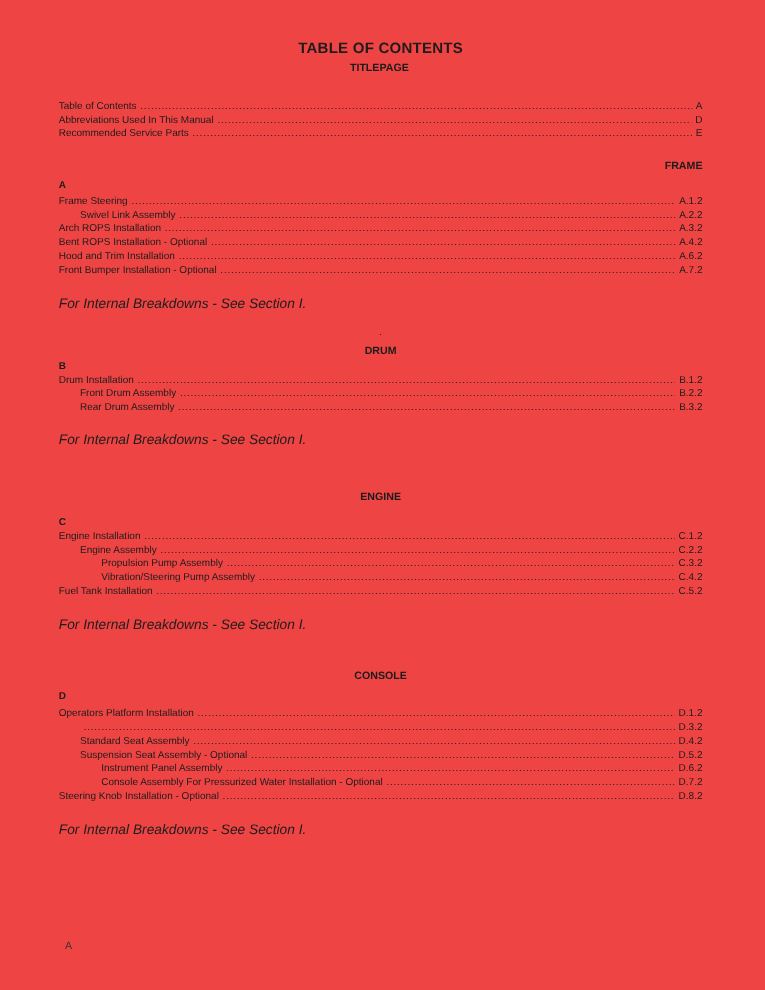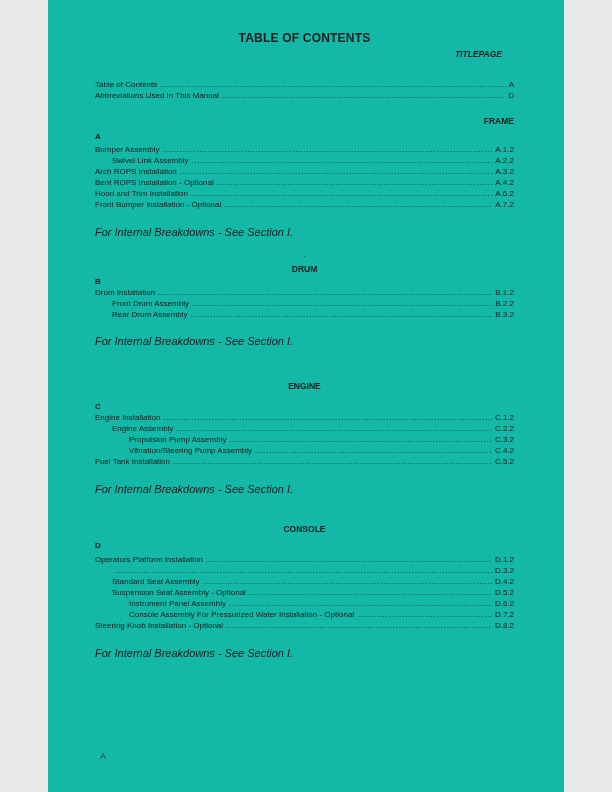--- a/index.html
+++ b/index.html
@@ -1,48 +1,47 @@
 <!DOCTYPE html>
 <html><head>
 <meta charset="utf-8">
 <style>
   * { margin: 0; padding: 0; box-sizing: border-box; }
   html, body { background: #e8e8e8; }
   body { font-family: "Liberation Sans", sans-serif; }
 
   .page {
     position: relative;
-    width: 516px;
+    width: 612px;
     height: 792px;
     margin: 0 auto;
-    background: #14b8a6;
+    background: #ef4444;
     color: #1c1c1c;
     padding: 31px 50px 0 47px;
     overflow: hidden;
   }
 
   .doc-title,
   .doc-subtitle {
     text-align: center;
     font-size: 12px;
     font-weight: bold;
     line-height: 14px;
     letter-spacing: 0.2px;
   }
 
   .col-headers {
     display: flex;
-    justify-content: flex-end;
+    justify-content: center;
     margin-top: 4px;
     padding-left: 10px;
     padding-right: 12px;
     font-size: 8.5px;
     font-weight: bold;
     line-height: 11px;
-    font-style: italic;
   }
 
   .front-matter { margin-top: 19px; }
 
   .toc-row {
     display: flex;
     align-items: baseline;
     font-size: 8px;
     line-height: 11px;
   }
@@ -121,29 +120,34 @@
       <div class="toc-row">
     <span class="toc-title">Table of Contents</span>
     <span class="leader"></span>
     <span class="toc-page">A</span>
   </div>
       <div class="toc-row">
     <span class="toc-title">Abbreviations Used In This Manual</span>
     <span class="leader"></span>
     <span class="toc-page">D</span>
   </div>
+      <div class="toc-row">
+    <span class="toc-title">Recommended Service Parts</span>
+    <span class="leader"></span>
+    <span class="toc-page">E</span>
+  </div>
     </div>
 
   <div id="sections">
       <div class="section">
     <div class="section-heading">FRAME</div>
     <div class="section-letter">A</div>
     <div class="section-entries">
           <div class="toc-row">
-    <span class="toc-title">Bumper Assembly</span>
+    <span class="toc-title">Frame Steering</span>
     <span class="leader"></span>
     <span class="toc-page">A.1.2</span>
   </div>
           <div class="toc-row indent-1">
     <span class="toc-title">Swivel Link Assembly</span>
     <span class="leader"></span>
     <span class="toc-page">A.2.2</span>
   </div>
           <div class="toc-row">
     <span class="toc-title">Arch ROPS Installation</span>

